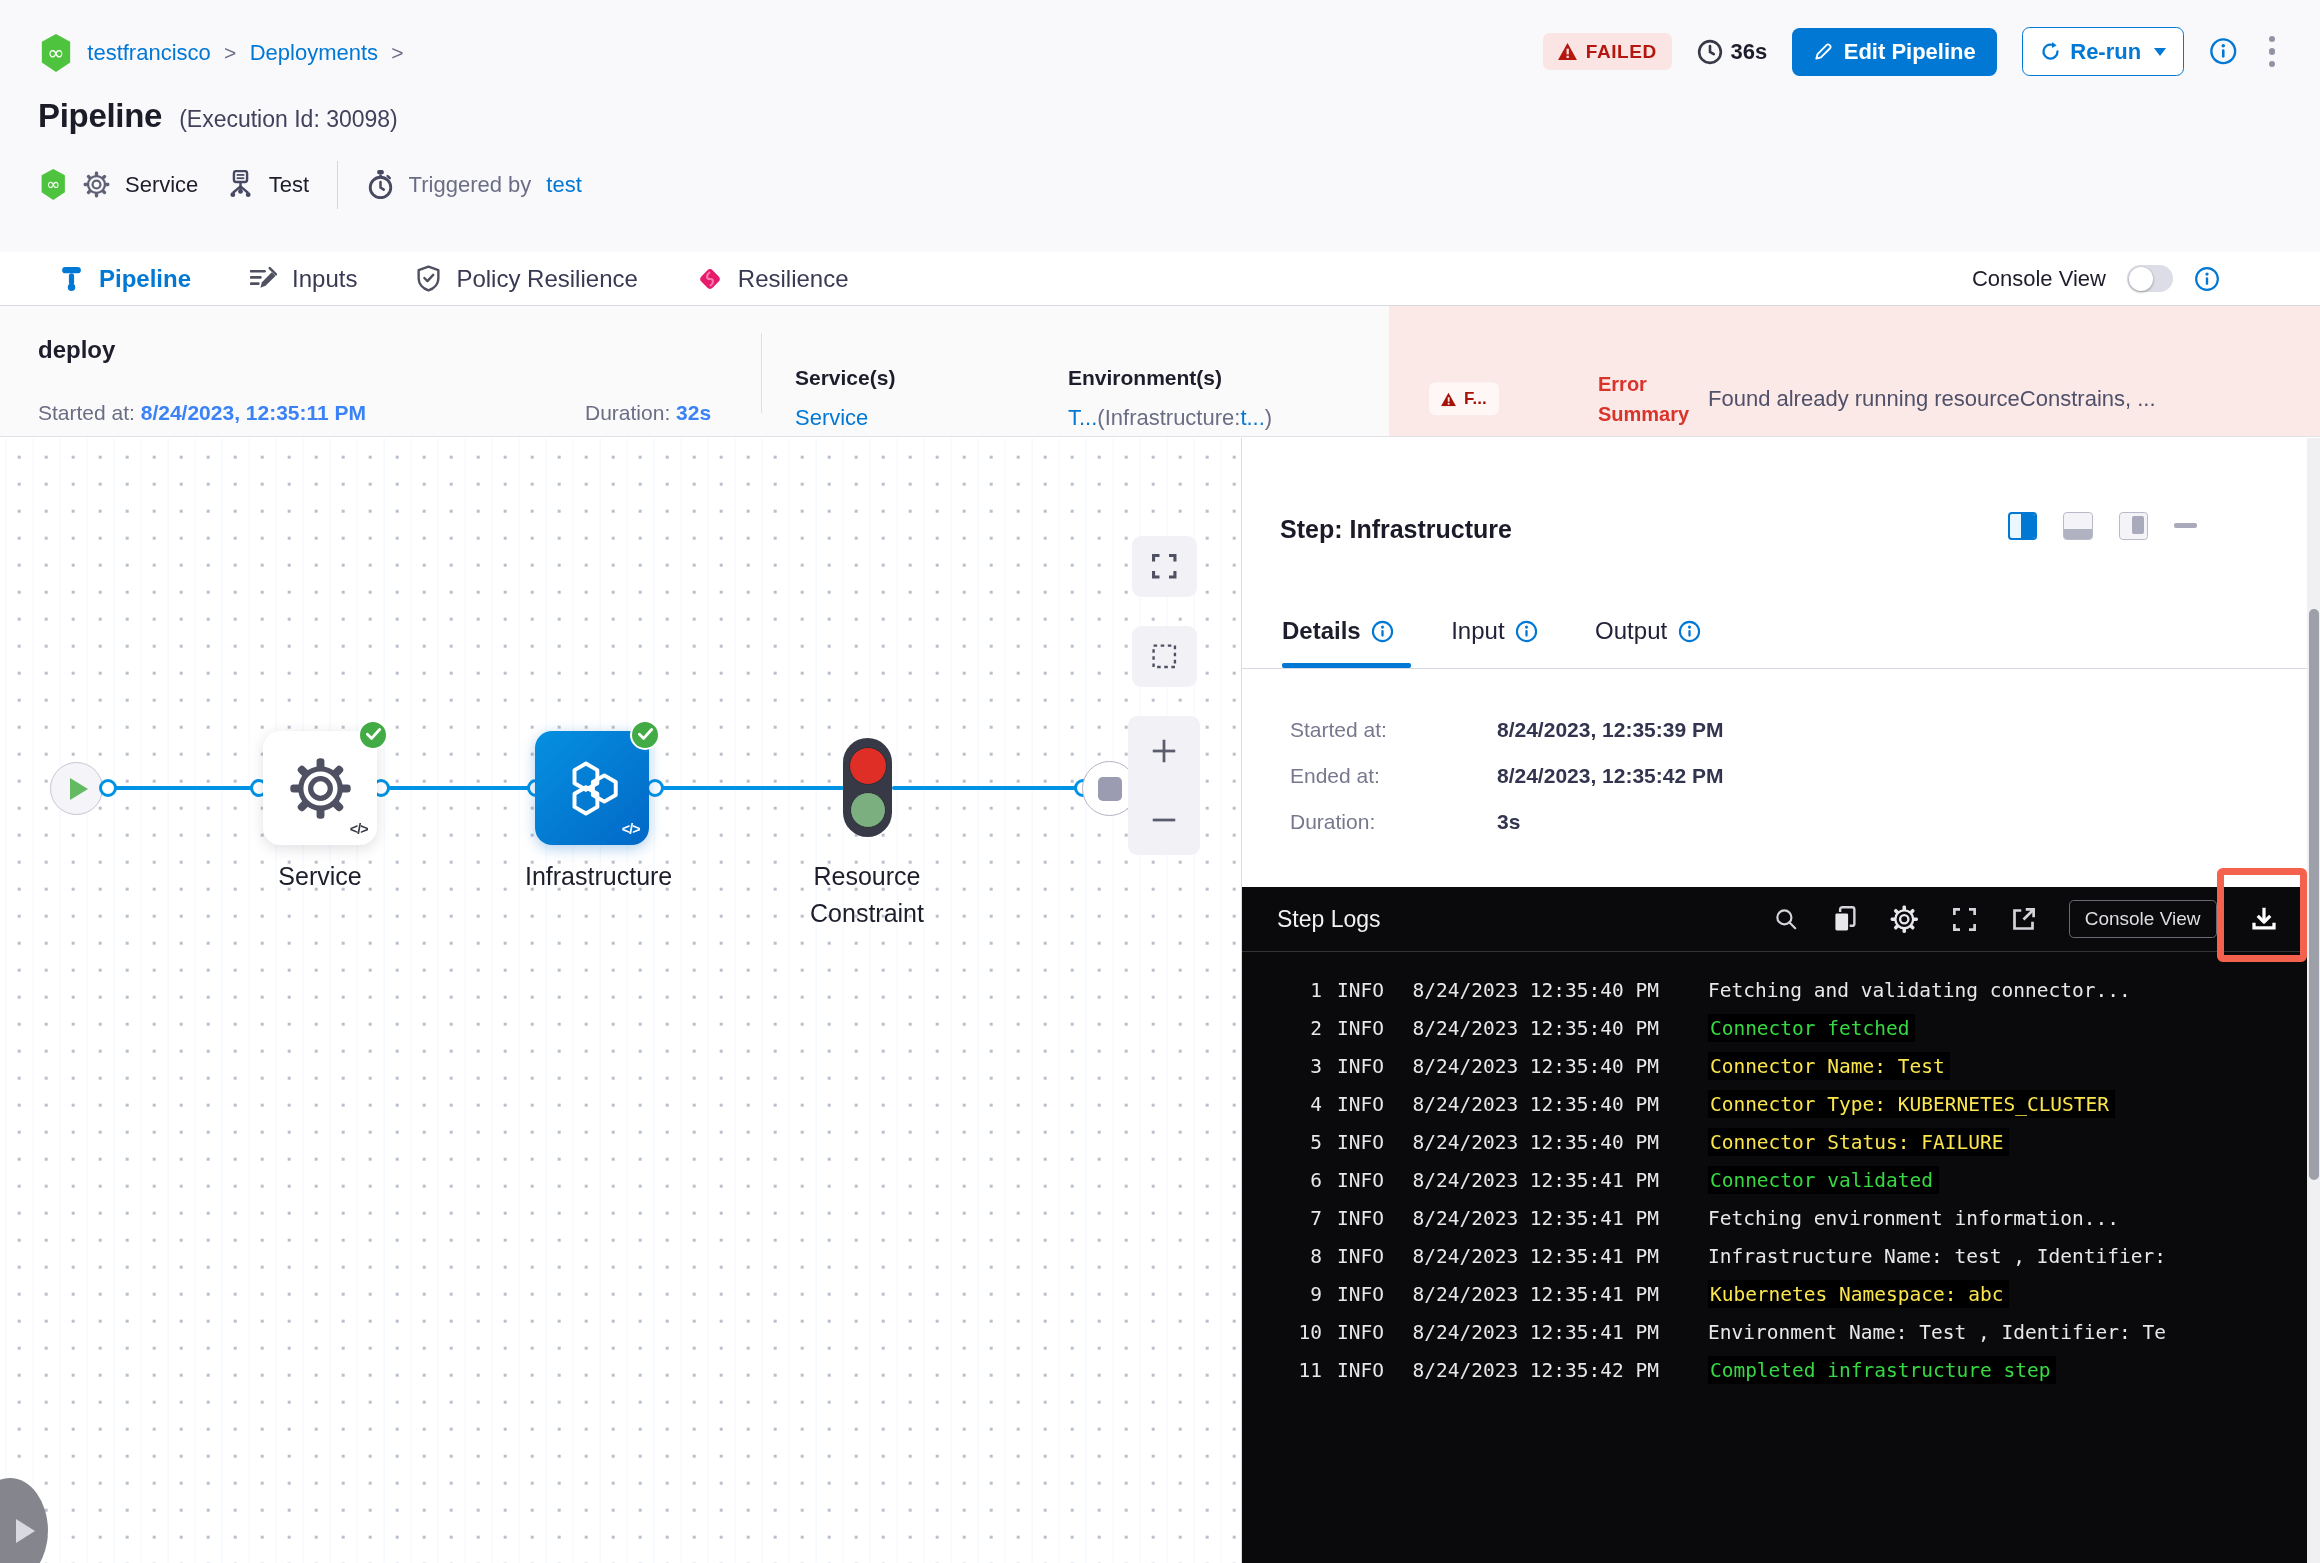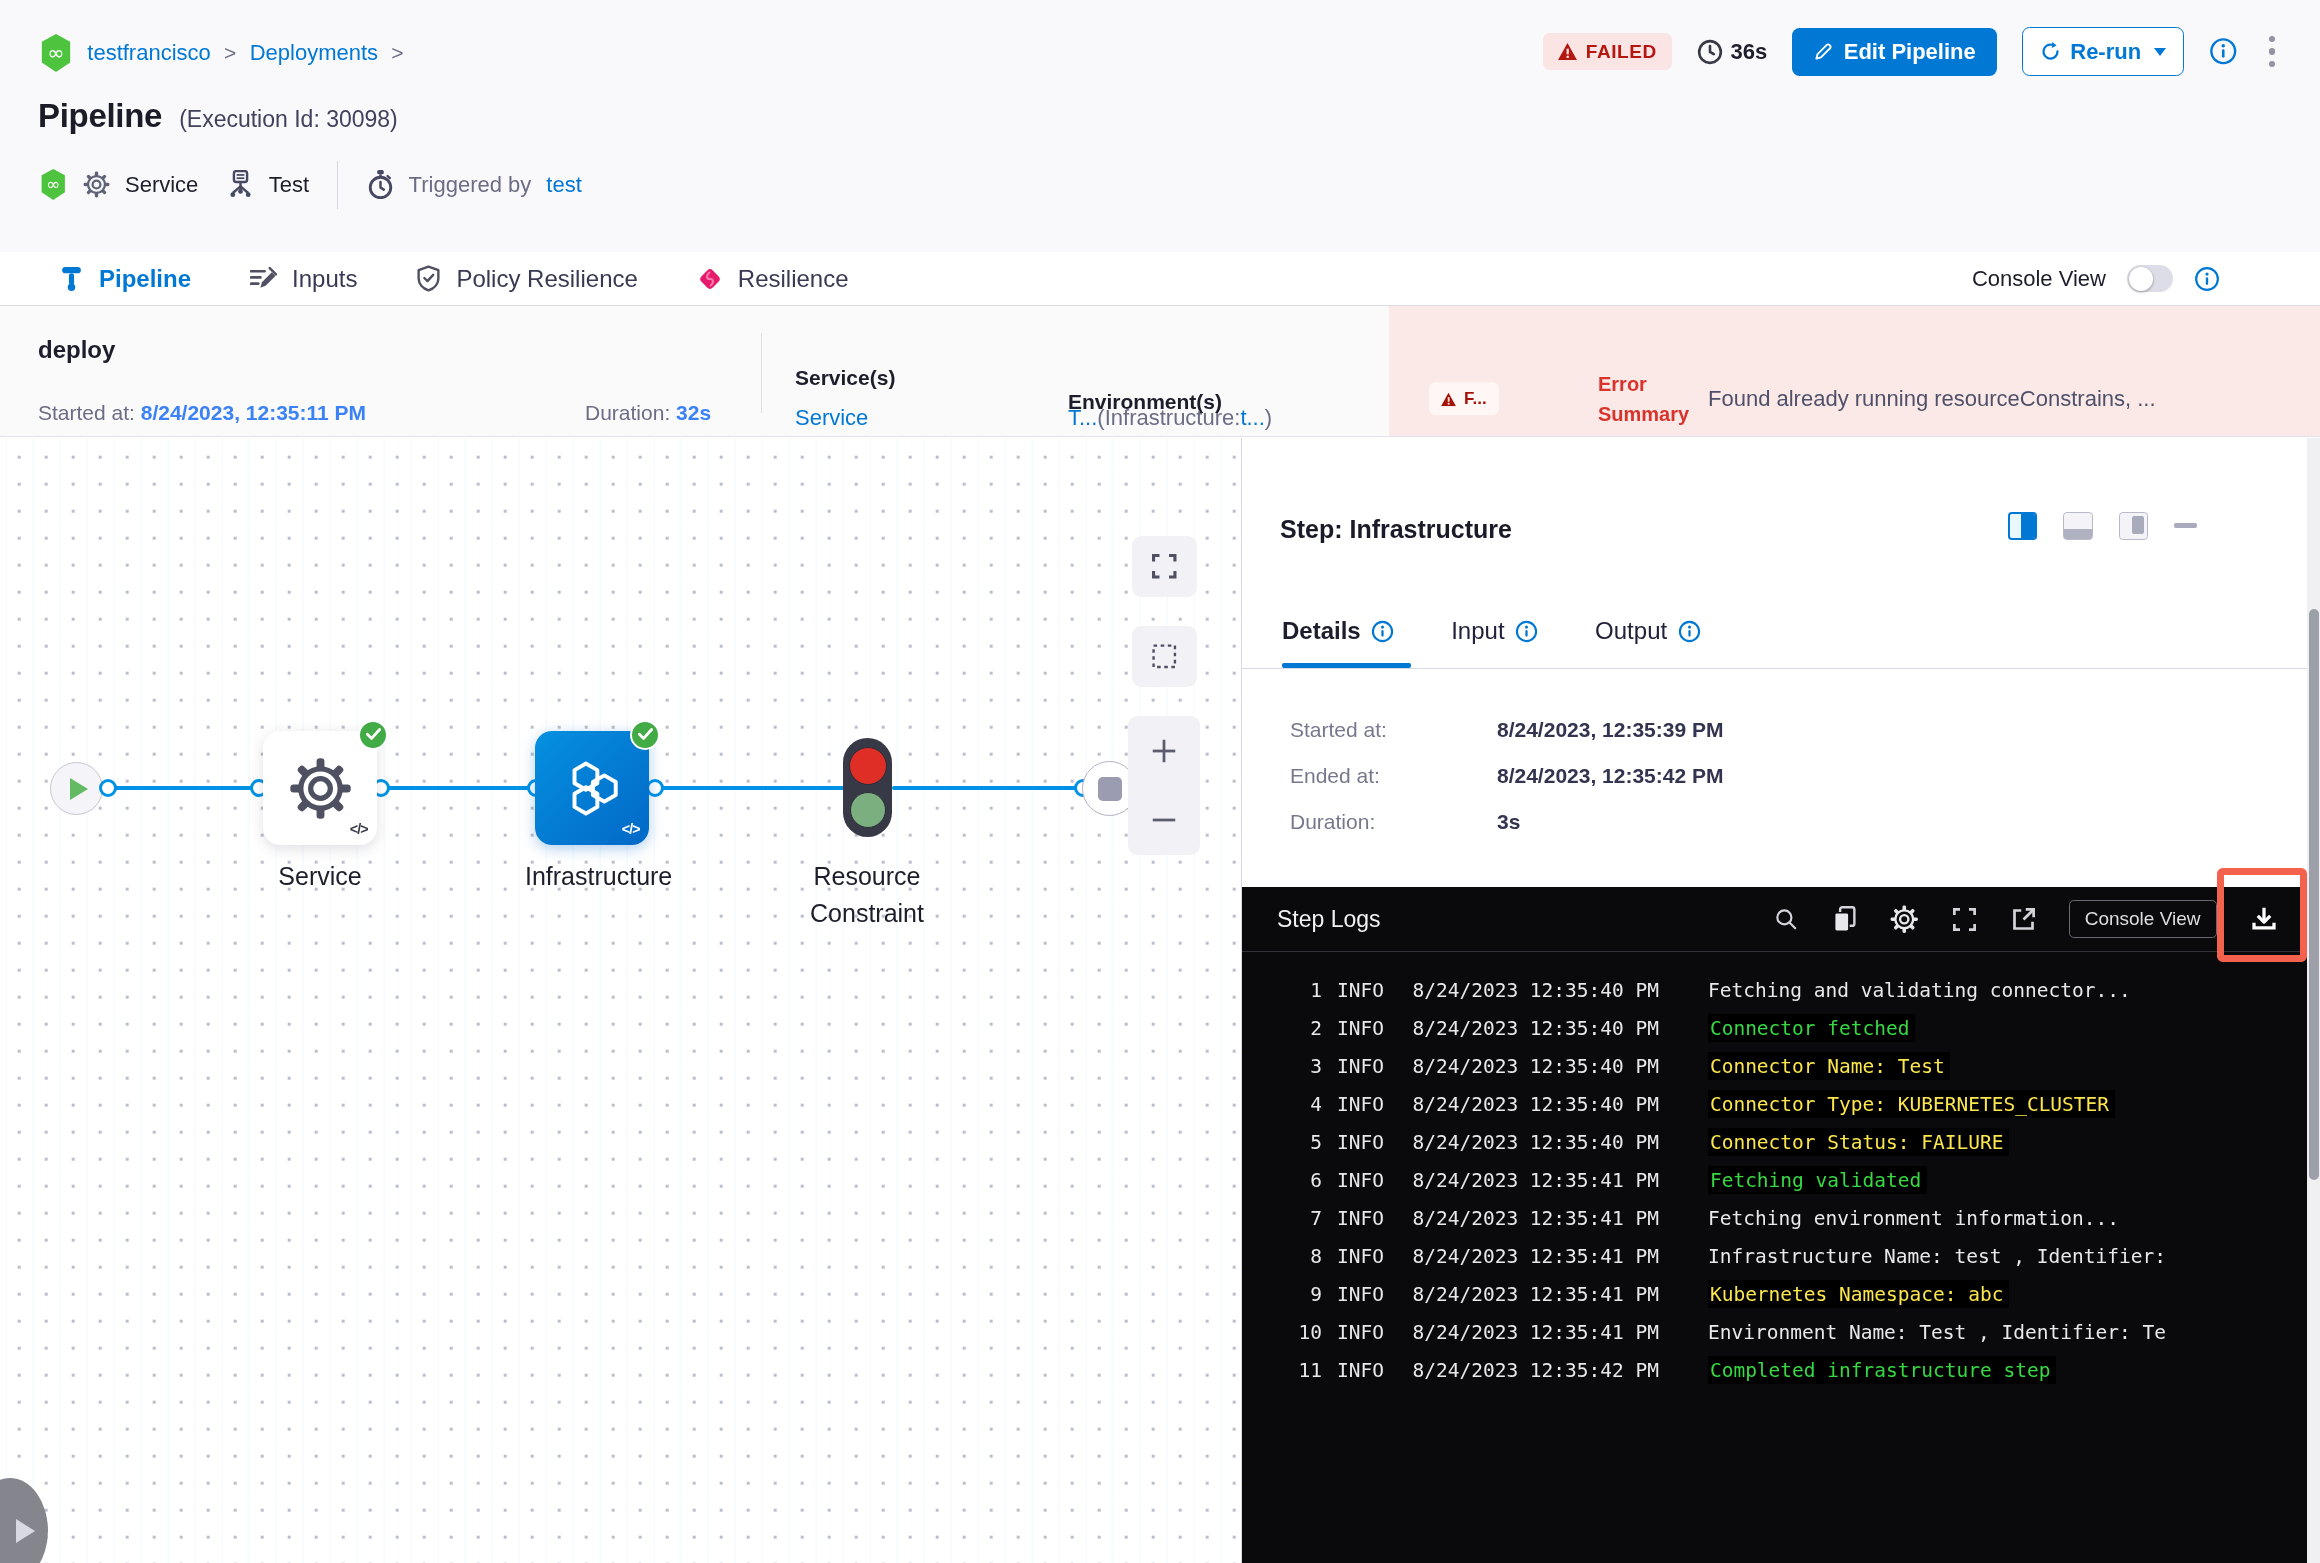--- a/index.html
+++ b/index.html
@@ -49,21 +49,21 @@
   
   .summary { position:absolute; left:0; top:306px; width:2321px; height:131px; background:#fafafb; border-bottom:1px solid #e2e2ea; }
   .summary .pink { position:absolute; left:1389px; top:0; width:932px; height:130px; background:#fbe9e7; }
   .stage-name { position:absolute; left:38px; top:30px; font-size:24px; font-weight:700; color:#1d1d2b; }
   .start-line { position:absolute; left:38px; top:95px; font-size:21px; color:#6b6d85; }
   .start-line b, .dur-line b { color:#3b82f6; font-weight:700; }
   .dur-line { position:absolute; left:585px; top:95px; font-size:21px; color:#6b6d85; }
   .sum-div { position:absolute; left:761px; top:27px; width:1px; height:80px; background:#dedee6; }
   .svc-label { position:absolute; left:795px; top:72px; transform:translateY(-50%); font-size:21px; font-weight:600; color:#1d1d2b; }
   .svc-value { position:absolute; left:795px; top:112px; transform:translateY(-50%); font-size:22px; color:#0278d5; cursor:pointer; }
-  .env-label { position:absolute; left:1068px; top:72px; transform:translateY(-50%); font-size:21px; font-weight:600; color:#1d1d2b;margin-top:24px; }
+  .env-label { position:absolute; left:1068px; top:72px; transform:translateY(-50%); font-size:21px; font-weight:600; color:#1d1d2b; }
   .env-value { position:absolute; left:1068px; top:112px; transform:translateY(-50%); font-size:22px; }
   .env-value .lnk { color:#0278d5; cursor:pointer; } .env-value .gr { color:#6b6d85; }
   .err-badge { position:absolute; left:1429px; top:93px; transform:translateY(-50%); display:flex; align-items:center; gap:7.6px;
     background:rgba(255,255,255,.62); border-radius:6.7px; padding:6.7px 12.4px; }
   .err-badge span { color:#a51207; font-weight:700; font-size:17px; }
   .err-label { position:absolute; left:1598px; top:93px; transform:translateY(-50%); width:103px; font-size:20px; line-height:29.5px; font-weight:600; color:#d9342b; }
   .err-text { position:absolute; left:1708px; top:93px; transform:translateY(-50%); font-size:22px; color:#4f5069; white-space:nowrap; }
 
   
   .canvas { position:absolute; left:0; top:438px; width:1241px; height:1126px; background:#fff;
@@ -572,21 +572,21 @@
             <span class="ln-num">5</span>
             <span class="ln-level">INFO</span>
             <span class="ln-time">8/24/2023 12:35:40 PM</span>
             <span class="ln-msg">Connector Status: FAILURE</span>
           </div>
 
           <div class="log-row t-green">
             <span class="ln-num">6</span>
             <span class="ln-level">INFO</span>
             <span class="ln-time">8/24/2023 12:35:41 PM</span>
-            <span class="ln-msg">Fetching validated</span>
+            <span class="ln-msg">Connector validated</span>
           </div>
 
           <div class="log-row t-plain">
             <span class="ln-num">7</span>
             <span class="ln-level">INFO</span>
             <span class="ln-time">8/24/2023 12:35:41 PM</span>
             <span class="ln-msg">Fetching environment information...</span>
           </div>
 
           <div class="log-row t-plain">

